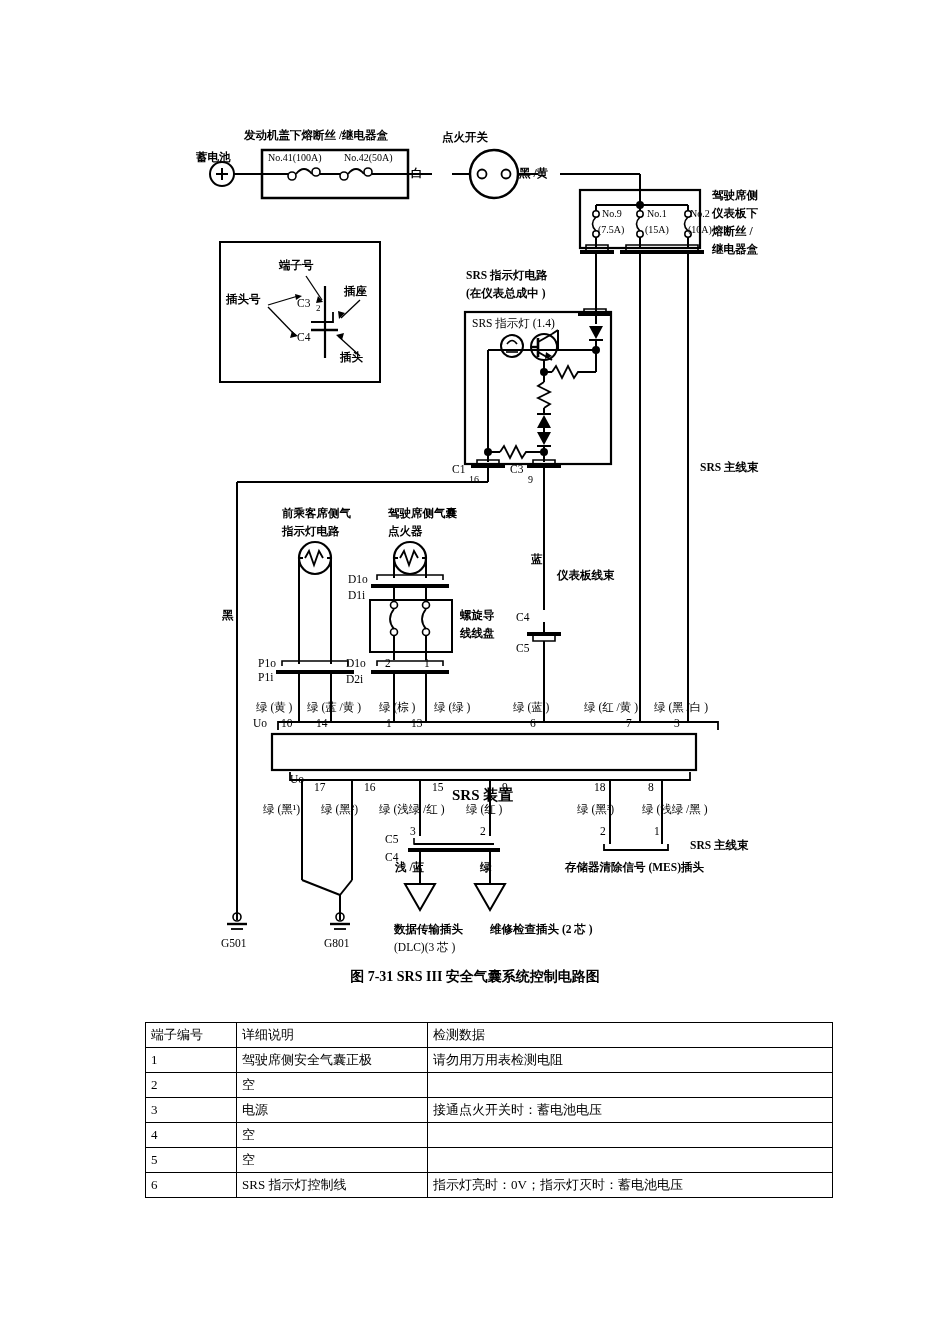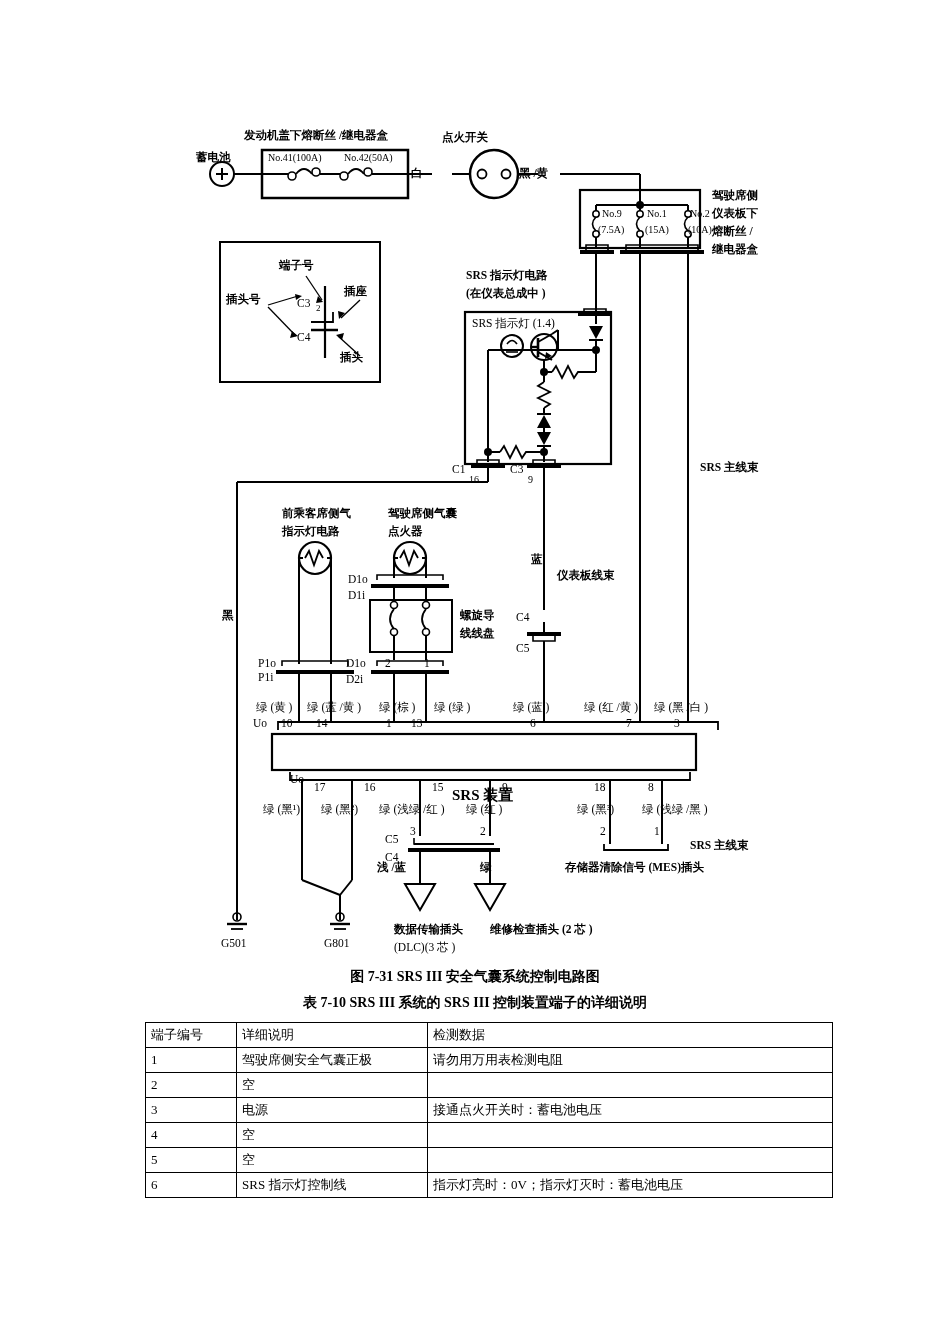--- a/index.html
+++ b/index.html
@@ -371,34 +371,33 @@
   <div class="lbl" style="left:577px;top:802px;">绿 (黑³)</div>
   <div class="lbl" style="left:642px;top:802px;">绿 (浅绿 /黑 )</div>
 
   <div class="lbl" style="left:221px;top:936px;">G501</div>
   <div class="lbl" style="left:324px;top:936px;">G801</div>
 
   <div class="lbl" style="left:410px;top:824px;">3</div>
   <div class="lbl" style="left:480px;top:824px;">2</div>
   <div class="lbl" style="left:385px;top:832px;">C5</div>
   <div class="lbl" style="left:385px;top:850px;">C4</div>
-  <div class="lbl b" style="left:377px;top:860px;">浅 /蓝</div>
+  <div class="lbl b" style="left:395px;top:860px;">浅 /蓝</div>
   <div class="lbl b" style="left:480px;top:860px;">绿</div>
 
   <div class="lbl b" style="left:394px;top:922px;">数据传输插头</div>
   <div class="lbl" style="left:394px;top:940px;">(DLC)(3 芯 )</div>
   <div class="lbl b" style="left:490px;top:922px;">维修检查插头 (2 芯 )</div>
 
   <div class="lbl" style="left:600px;top:824px;">2</div>
   <div class="lbl" style="left:654px;top:824px;">1</div>
   <div class="lbl b" style="left:690px;top:838px;">SRS 主线束</div>
   <div class="lbl b" style="left:565px;top:860px;">存储器清除信号 (MES)插头</div>
 
   <div class="cap" style="top:968px;">图 7-31  SRS  III 安全气囊系统控制电路图</div>
-  <div class="cap" style="top:994px;">表 7-10  SRS  III 系统的 SRS  III 控制装置端子的详细说明</div>
 
   <table class="tbl" style="left:145px;top:1022px;width:688px;">
     <tbody id="tbody-terminals">
         <tr>
           <td style="width: 80px;">端子编号</td>
           <td style="width: 180px;">详细说明</td>
           <td style="width: auto;">检测数据</td>
         </tr>
         <tr>
           <td style="width: 80px;">1</td>

